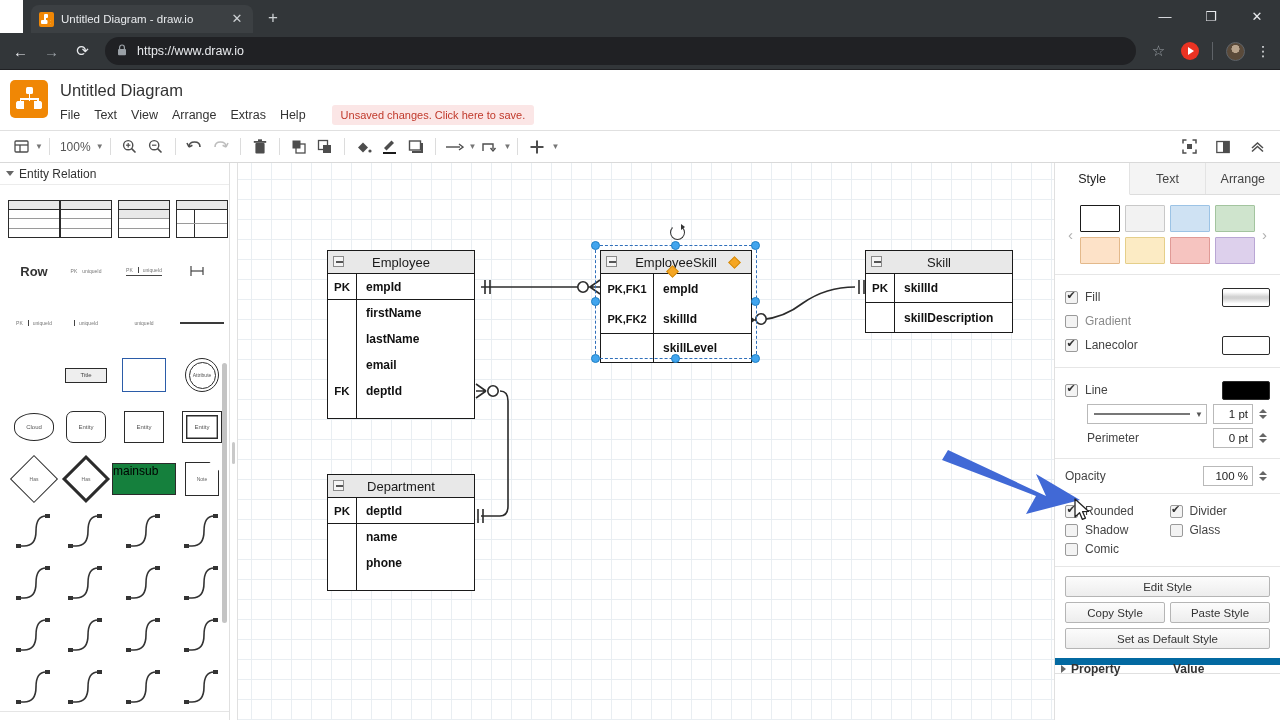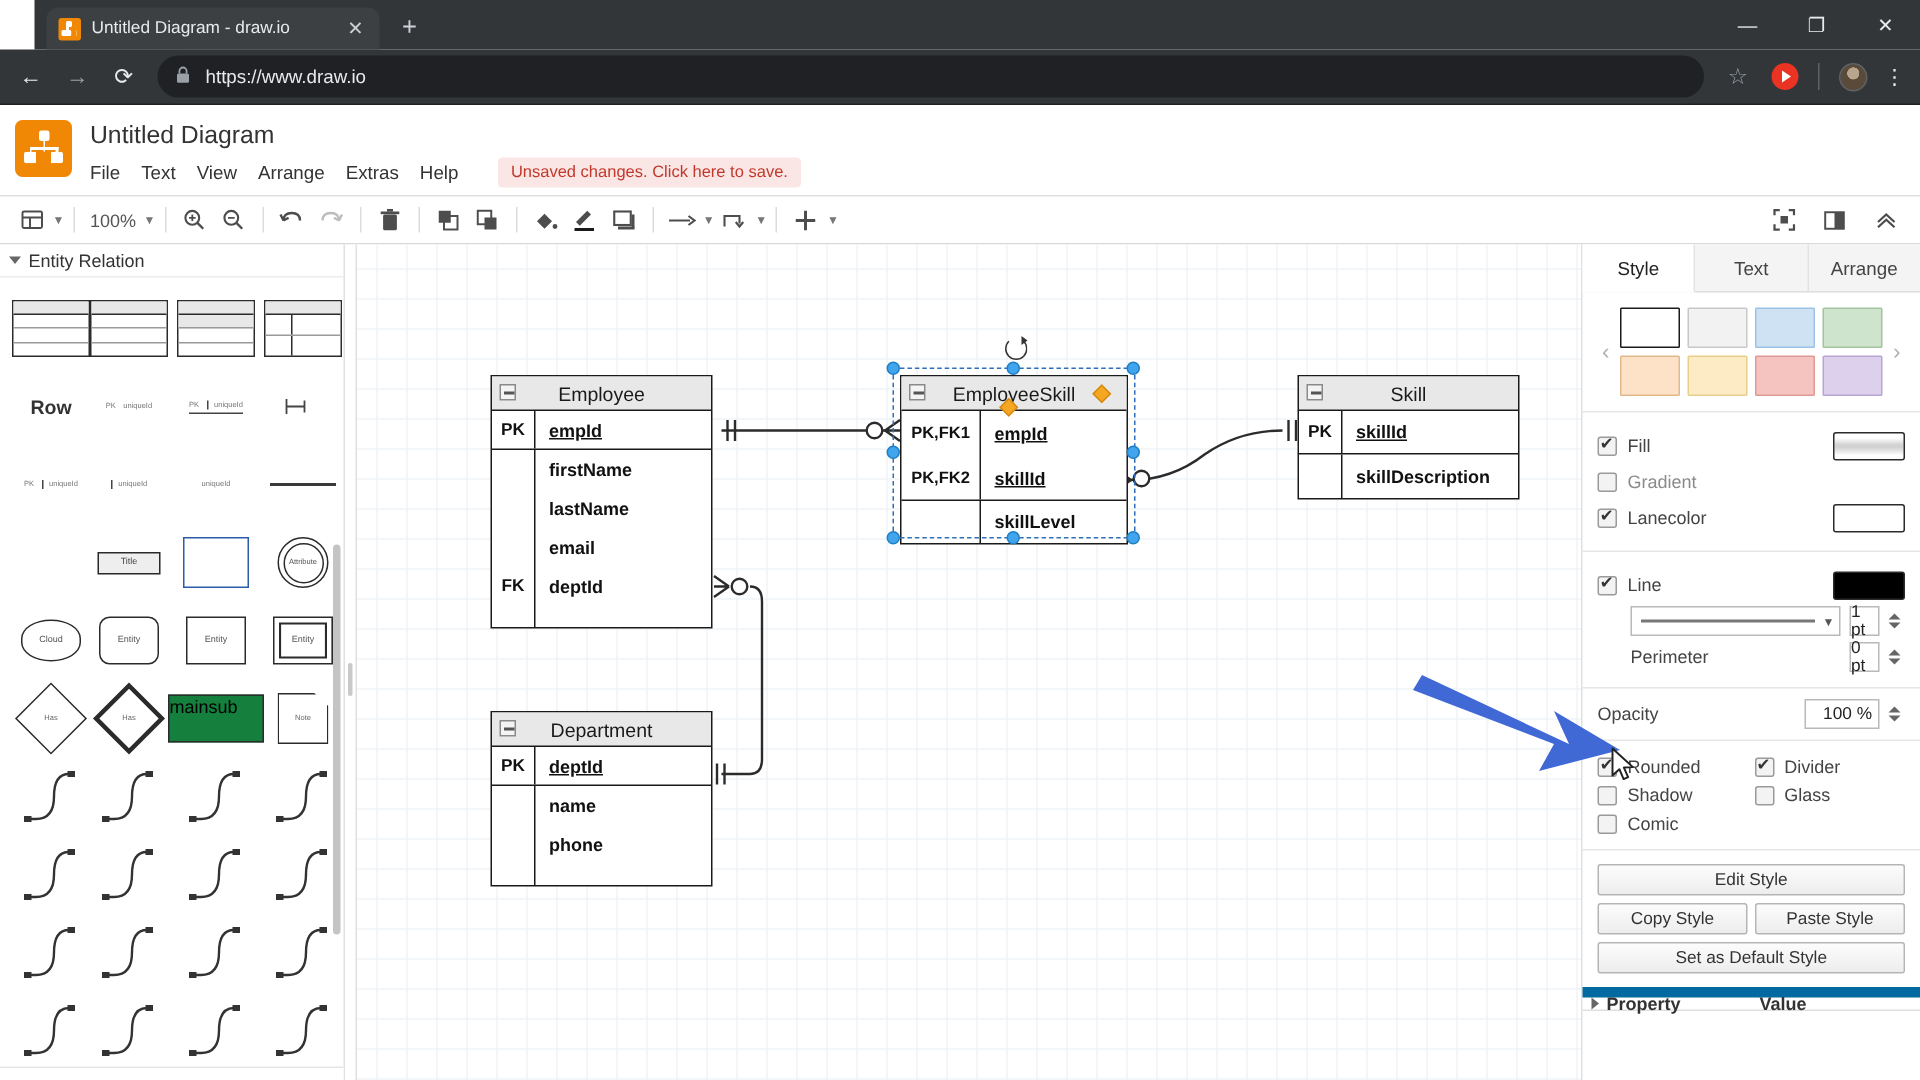--- a/index.html
+++ b/index.html
@@ -283,21 +283,21 @@
   .ent-key {
     width: 28px; flex: 0 0 28px; font-size: 11.5px; font-weight: bold; color: #111;
     text-align: center; align-self: stretch; display: flex; align-items: center;
     justify-content: center;
   }
   .ent-key.wide { width: 52px; flex: 0 0 52px; font-size: 11px; }
   .ent-val {
     flex: 1; padding-left: 9px; border-left: 1.5px solid #1a1a1a; align-self: stretch;
     display: flex; align-items: center; font-size: 12px; color: #111; font-weight: bold;
   }
-  .ent-val.pk { text-decoration: underline; }
+  .ent-val.pk { }
   .ent-body { display: flex; flex-direction: column; }
 
   
   .sel-outline {
     position: absolute; border: 1.2px dashed #2f6fba; pointer-events: none;
   }
   .handle {
     position: absolute; width: 9px; height: 9px; border-radius: 50%;
     background: #41a5ee; border: 1px solid #1f7fc4;
   }
@@ -355,21 +355,21 @@
   .color-btn.black { background: #000; }
 
   .line-ctrl { display: flex; align-items: center; gap: 6px; padding-left: 22px; margin-top: 2px; }
   .line-select {
     flex: 1; height: 20px; border: 1px solid #b9b9b9; background: #fff; display: flex;
     align-items: center; justify-content: space-between; padding: 0 3px 0 6px;
   }
   .line-preview { flex: 1; height: 2px; background: #777; margin-right: 5px; }
   .sel-caret { font-size: 8px; color: #555; }
   .num-box {
-    width: 20px; height: 20px; border: 1px solid #b9b9b9; background: #fff; font-size: 11.5px;
+    width: 40px; height: 20px; border: 1px solid #b9b9b9; background: #fff; font-size: 11.5px;
     display: flex; align-items: center; justify-content: flex-end; padding-right: 4px; color: #222;
   }
   .num-box.wide { width: 50px; }
   .spin { display: flex; flex-direction: column; width: 11px; height: 20px; justify-content: center; gap: 2px; }
   .spin i {
     width: 0; height: 0; border-left: 4px solid transparent; border-right: 4px solid transparent;
   }
   .spin i.up { border-bottom: 4px solid #666; }
   .spin i.dn { border-top: 4px solid #666; }
   .perim-row { display: flex; align-items: center; gap: 6px; padding-left: 22px; margin-top: 4px; }

